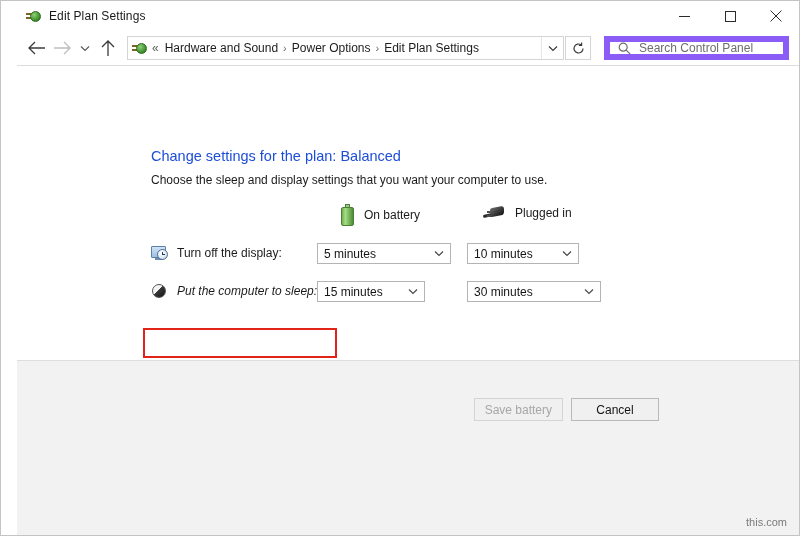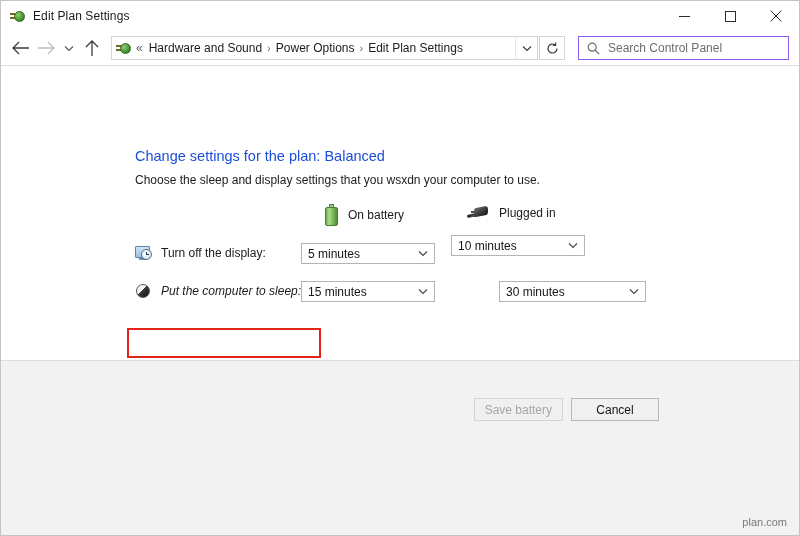--- a/index.html
+++ b/index.html
@@ -8,21 +8,21 @@
     width: 800px; height: 536px;
     background: #ffffff;
     font-family: "Liberation Sans", sans-serif;
     overflow: hidden;
   }
   #window {
     position: absolute; left: 0; top: 0;
     width: 800px; height: 536px;
     background: #ffffff;
     border: 1px solid #c4c4c4;
-    display: flex; flex-direction: column;
+    display: flex; flex-direction: column; padding-left: 16px;
   }
 
   
   #titlebar {
     height: 30px; min-height: 30px;
     background: #ffffff;
     display: flex; align-items: center;
     position: relative;
   }
   #title-icon {
@@ -107,23 +107,23 @@
   }
   #refresh-btn {
     width: 26px; height: 24px; flex: none;
     margin-left: 1px;
     border: 1px solid #d4d4d4;
     background: #fff;
     display: flex; align-items: center; justify-content: center;
     color: #3b3b3b;
   }
   #searchbox {
-    width: 211px; height: 24px; flex: none;
+    width: 185px; height: 24px; flex: none;
     margin-left: 13px;
-    border: 1px solid #8b5cf6;
+    border: 6px solid #8b5cf6;
     background: #fff;
     display: flex; align-items: center;
     padding-left: 8px;
   }
   #search-icon { color: #6e6e6e; display: flex; align-items: center; }
   #search-placeholder {
     font-size: 12px; color: #6e6e6e; margin-left: 8px;
   }
 
   
@@ -226,23 +226,23 @@
     background: #ffffff;
     display: flex; align-items: center;
     padding-left: 6px;
   }
   .dropdown .dd-value { font-size: 12px; color: #151515; }
   .dropdown .dd-arrow {
     position: absolute; right: 6px; top: 0; bottom: 0;
     display: flex; align-items: center; color: #4a4a4a;
   }
   #dd-display-battery { left: 300px; top: 177px; width: 134px; }
-  #dd-display-plugged { left: 450px; top: 169px; width: 134px; }
-  #dd-sleep-battery   { left: 300px; top: 215px; width: 134px; }
-  #dd-sleep-plugged   { left: 450px; top: 215px; width: 147px; margin-left: 48px; }
+  #dd-display-plugged { left: 450px; top: 177px; width: 112px; }
+  #dd-sleep-battery   { left: 300px; top: 215px; width: 108px; }
+  #dd-sleep-plugged   { left: 450px; top: 215px; width: 134px; }
 
   
   #link-advanced {
     position: absolute; left: 134px; top: 270px;
     font-size: 12px; color: #1f5c9e; text-decoration: none;
   }
   #link-restore {
     position: absolute; left: 134px; top: 296px;
     font-size: 12px; color: #1f5c9e; text-decoration: none;
   }
@@ -374,21 +374,21 @@
             <line x1="8.2" y1="8.2" x2="12.2" y2="12.2" stroke="currentColor" stroke-width="1.2"></line>
           </svg>
       </span>
       <span id="search-placeholder">Search Control Panel</span>
     </div>
   </div>
 
   <div id="content">
 
     <div id="heading">Change settings for the plan: Balanced</div>
-    <div id="subheading">Choose the sleep and display settings that you wsxdn your computer to use.</div>
+    <div id="subheading">Choose the sleep and display settings that you want your computer to use.</div>
 
     <div id="col-battery">
       <span class="battery-icon">
         <span class="battery-cap"></span>
         <span class="battery-body"></span>
       </span>
       <span class="col-label">On battery</span>
     </div>
 
     <div id="col-plugged">
@@ -458,17 +458,17 @@
     <div id="redbox"></div>
     <a id="link-restore" href="#">Restore default settings for this plan</a>
 
     <div id="separator"></div>
 
     <div id="footer">
       <div id="buttons">
         <div class="btn disabled">Save battery</div>
         <div class="btn">Cancel</div>
       </div>
-      <div id="watermark">plan.com</div>
+      <div id="watermark">this.com</div>
     </div>
 
   </div>
 </div>
 
 </body></html>

